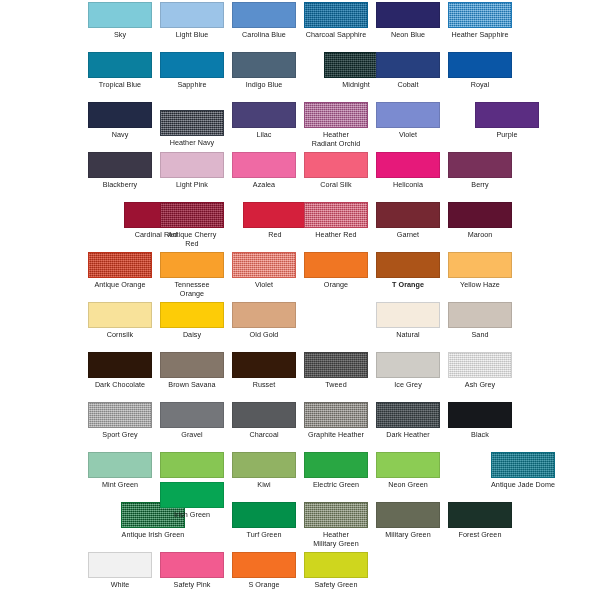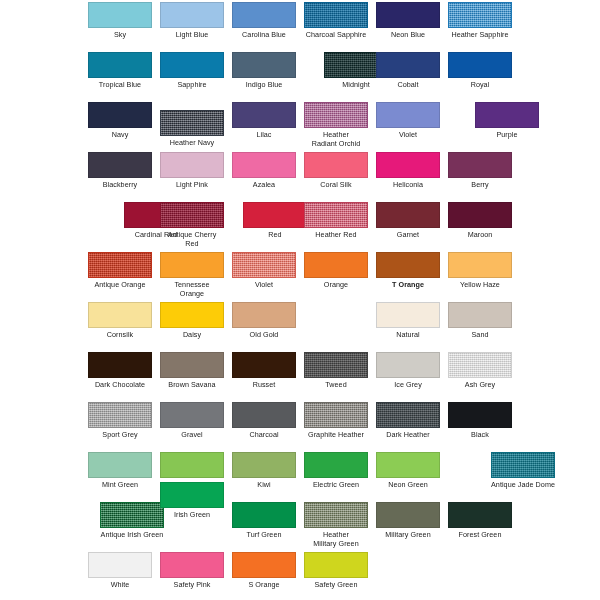--- a/index.html
+++ b/index.html
@@ -333,21 +333,21 @@
     <div class="swatch-cell" style="left: 376px; top: 452px;">
       <div class="swatch-chip" title="Neon Green" style="background: rgb(140, 204, 84);"></div>
       <div class="swatch-label">Neon Green</div>
     </div>
     <div class="swatch-cell" style="left: 448px; top: 452px; margin-left: 43px;">
       <div class="swatch-chip" title="Antique Jade Dome" style="background: rgb(14, 125, 147);">
         <div class="tex tex-heather"></div>
       </div>
       <div class="swatch-label">Antique Jade Dome</div>
     </div>
-    <div class="swatch-cell" style="left: 80px; top: 502px; padding-left: 20px;">
+    <div class="swatch-cell" style="left: 101px; top: 502px; padding-left: 20px;">
       <div class="swatch-chip" title="Antique Irish Green" style="background: rgb(14, 122, 59);">
         <div class="tex tex-heather-strong"></div>
       </div>
       <div class="swatch-label">Antique Irish Green</div>
     </div>
     <div class="swatch-cell" style="left: 160px; top: 482px;">
       <div class="swatch-chip" title="Irish Green" style="background: rgb(6, 165, 83);"></div>
       <div class="swatch-label">Irish Green</div>
     </div>
     <div class="swatch-cell" style="left: 232px; top: 502px;">

